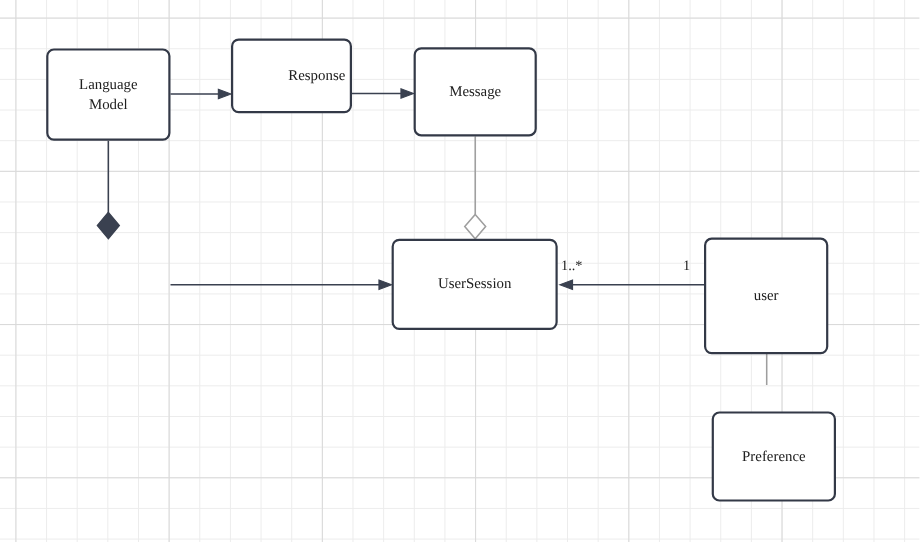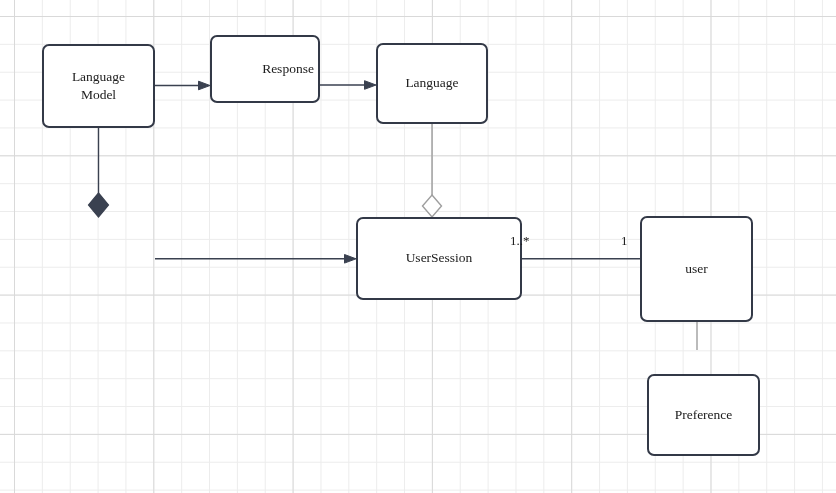--- a/index.html
+++ b/index.html
@@ -100,25 +100,25 @@
 
   <div class="node" style="left:42px;top:44px;width:113px;height:84px;">
     <span class="lbl" style="max-width:80px;">Language Model</span>
   </div>
 
   <div class="node" style="left:210px;top:35px;width:110px;height:68px;padding-left:46px;">
     <span class="lbl">Response</span>
   </div>
 
   <div class="node" style="left:376px;top:43px;width:112px;height:81px;">
-    <span class="lbl">Language</span>
+    <span class="lbl">Message</span>
   </div>
 
 
-  <div class="node" style="left:356px;top:217px;width:166px;height:83px;">
+  <div class="node" style="left:356px;top:217px;width:151px;height:83px;">
     <span class="lbl">UserSession</span>
   </div>
 
   <div class="node" style="left:640px;top:216px;width:113px;height:106px;">
     <span class="lbl">user</span>
   </div>
 
   <div class="node" style="left:647px;top:350px;width:113px;height:82px;margin-top:24px;">
     <span class="lbl">Preference</span>
   </div>

